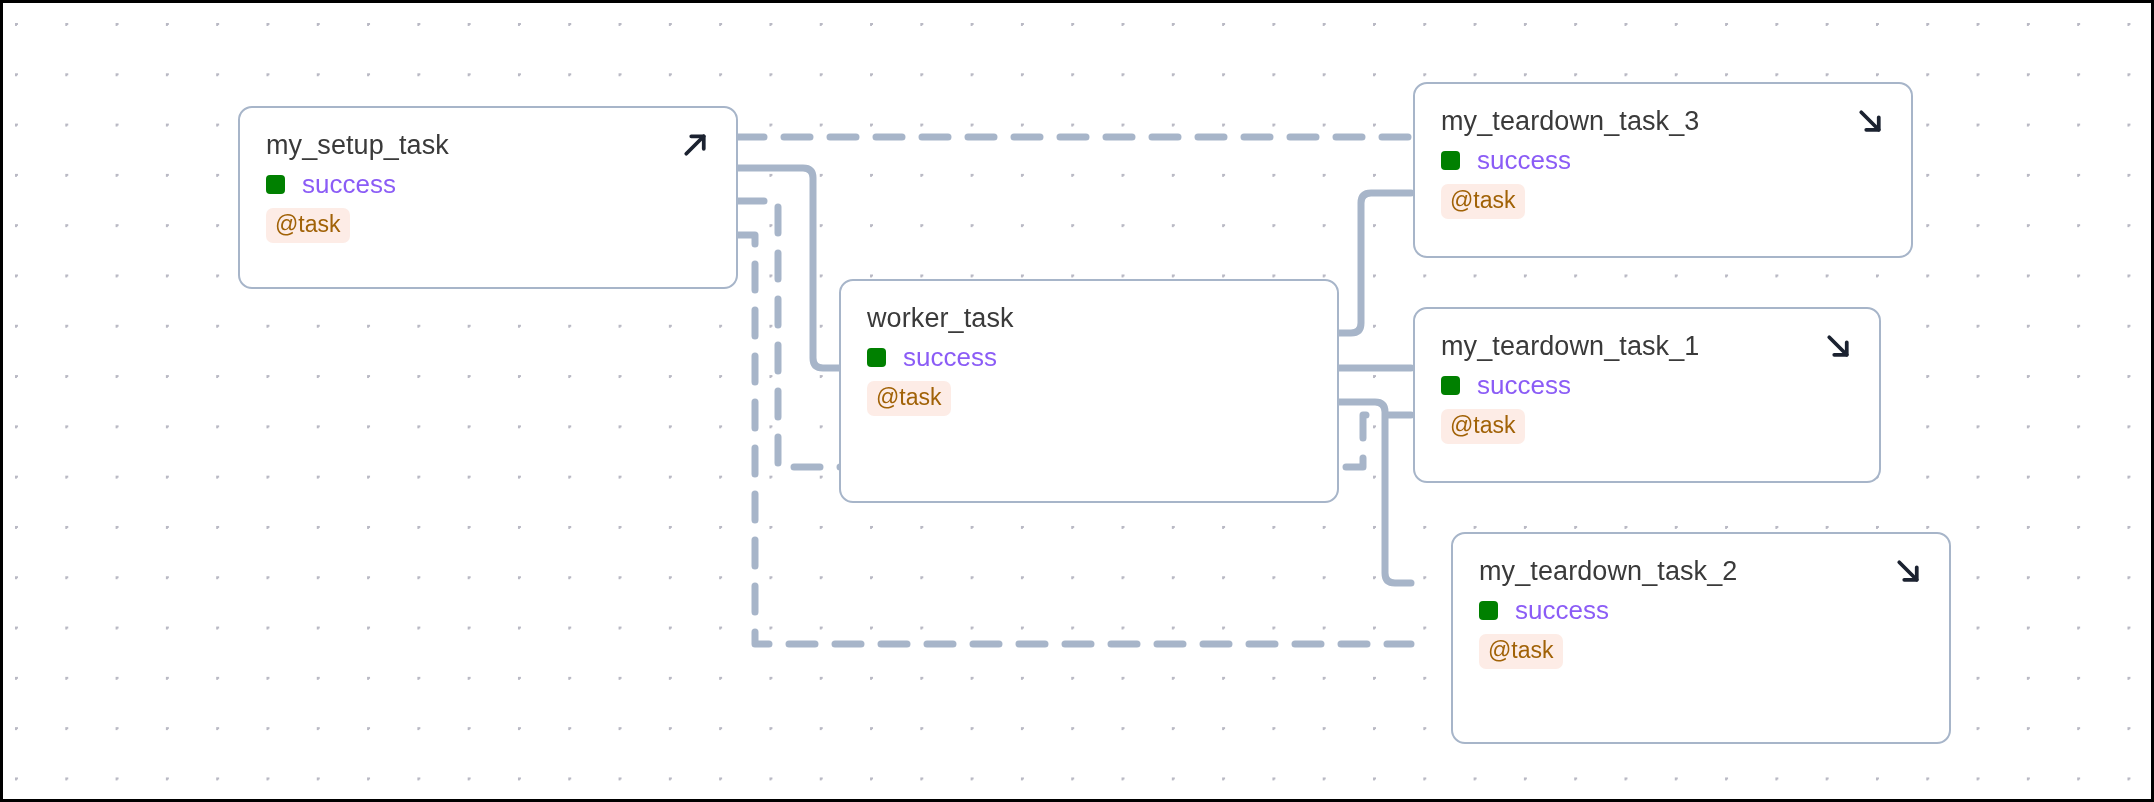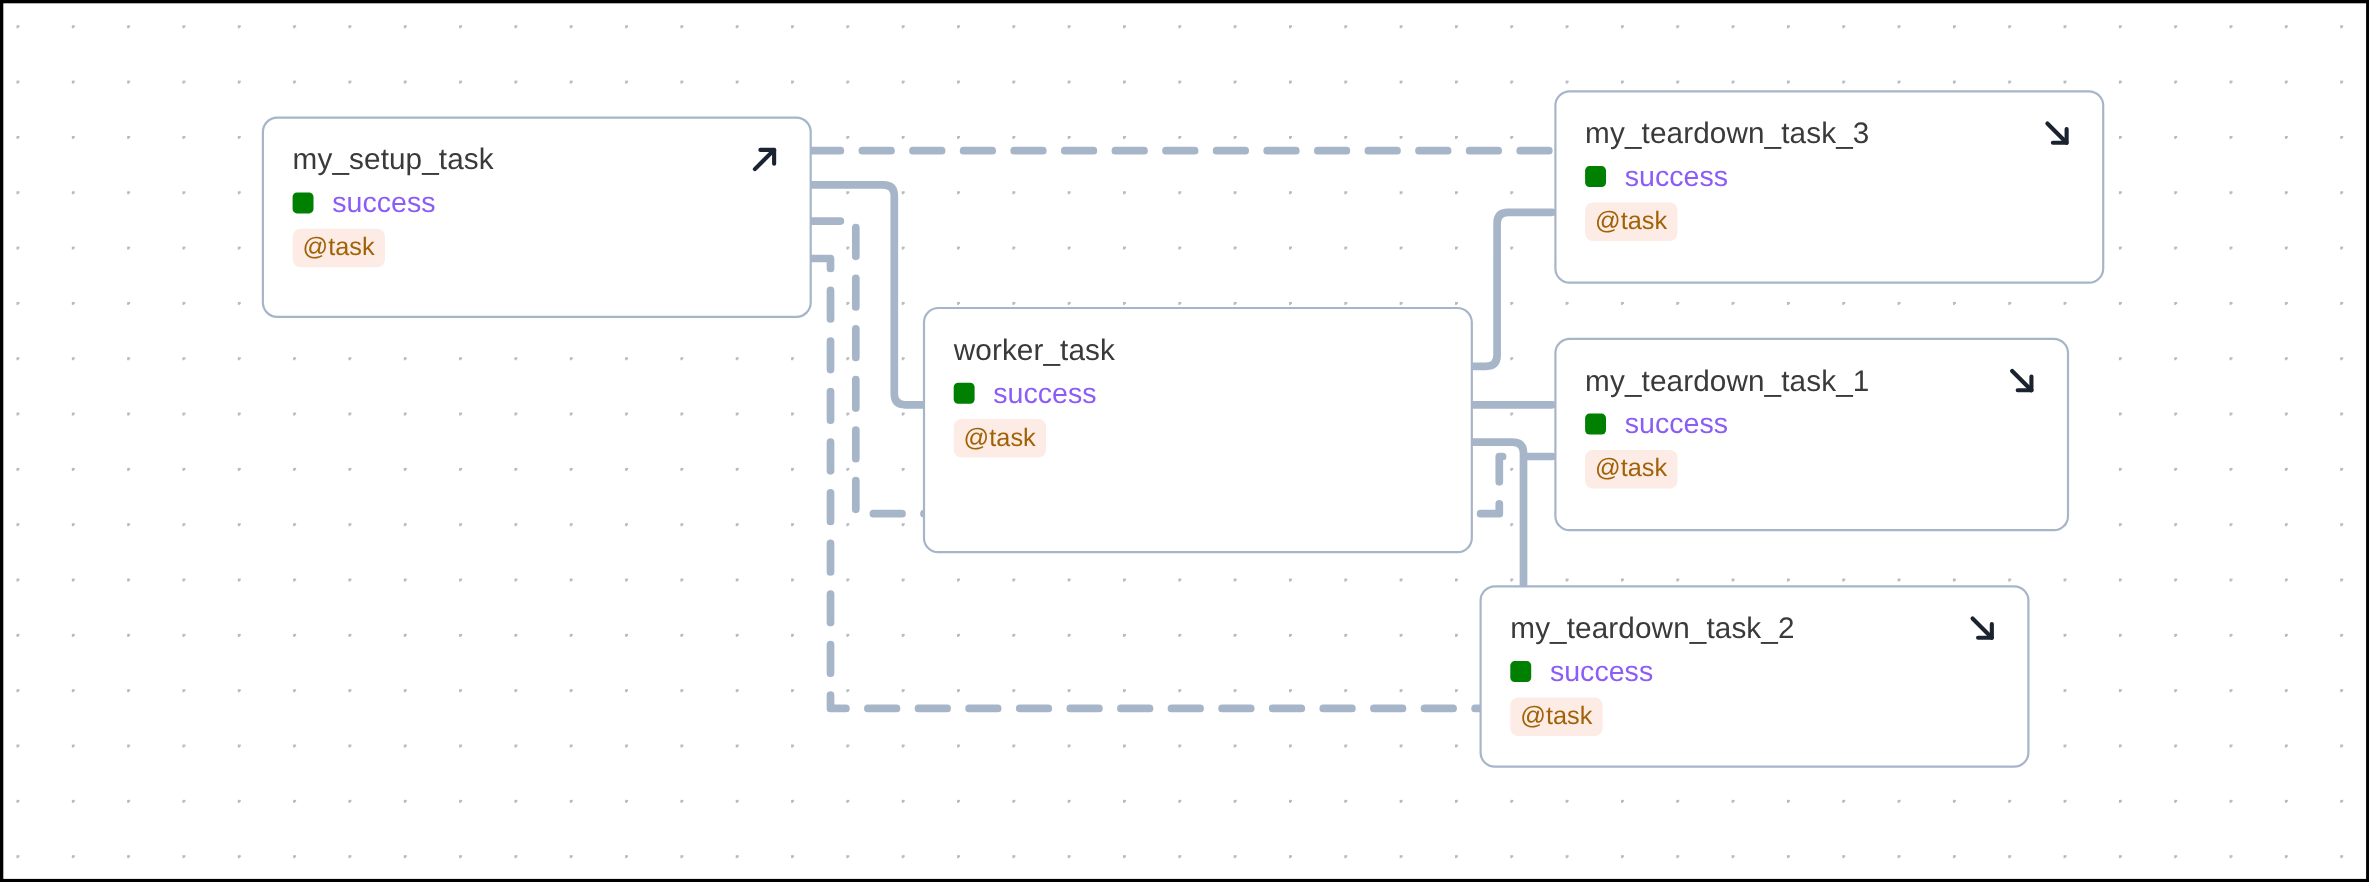--- a/index.html
+++ b/index.html
@@ -171,21 +171,21 @@
         </svg>
       </div>
     </div>
     <div class="node-status">
       <span class="status-dot"></span>
       <span class="status-label">success</span>
     </div>
     <div class="node-badge">@task</div>
   </div>
 
-  <div class="node" style="left:1342px; top:529px; width:500px; height:166px;">
+  <div class="node" style="left:1448px; top:529px; width:500px; height:212px;">
     <div class="node-head">
       <div class="node-title">my_teardown_task_2</div>
       <div class="node-arrow">
         <svg width="30" height="30" viewBox="0 0 24 24" fill="none" stroke="#1b2230" stroke-width="3" stroke-linecap="round" stroke-linejoin="round">
           <line x1="5" y1="5" x2="19" y2="19"></line>
           <polyline points="19,9 19,19 9,19"></polyline>
         </svg>
       </div>
     </div>
     <div class="node-status">

